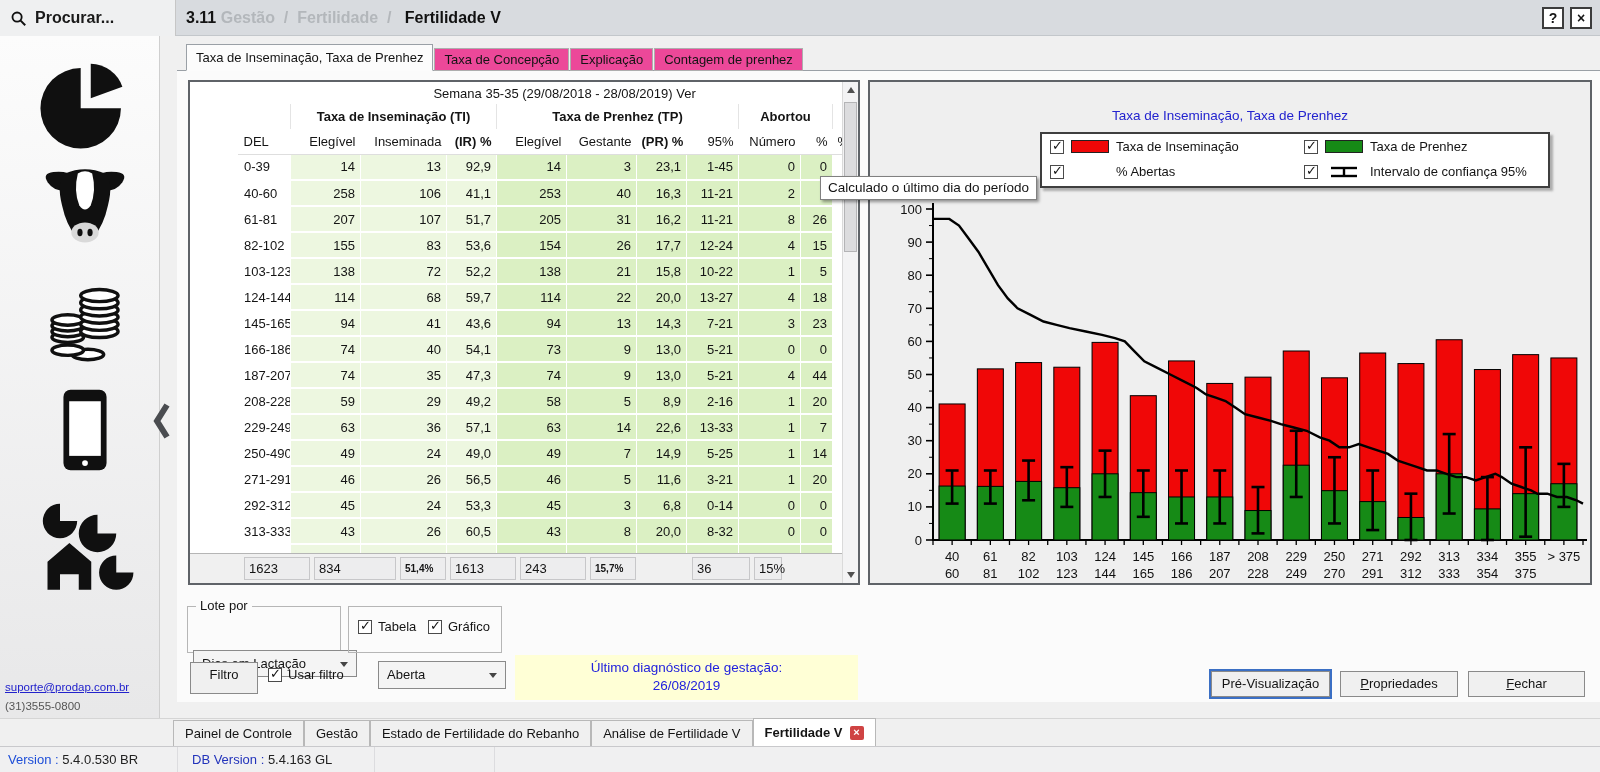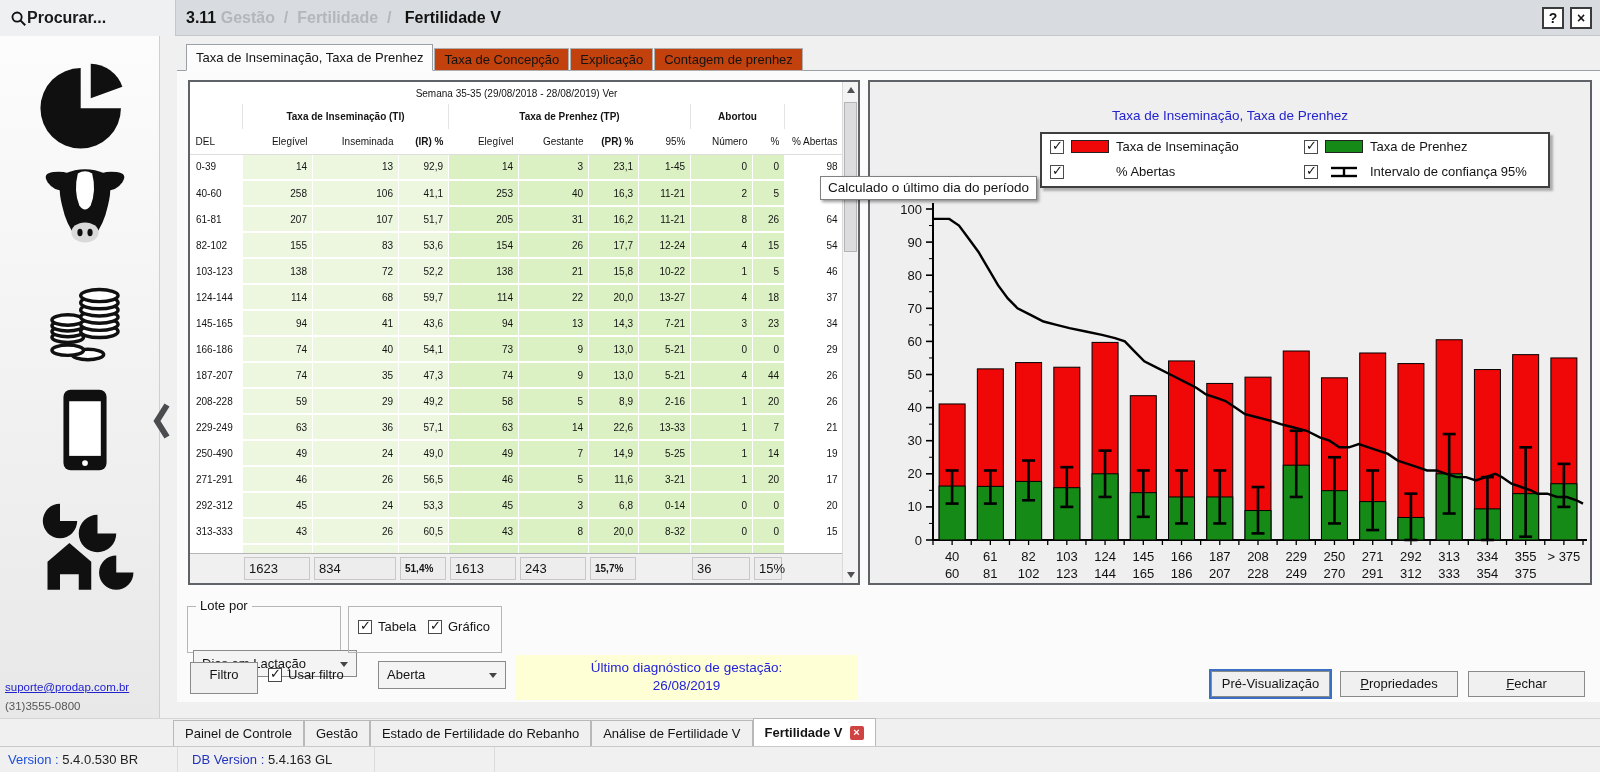--- a/index.html
+++ b/index.html
@@ -3,21 +3,21 @@
 <meta charset="utf-8">
 <style>
   * { margin:0; padding:0; box-sizing:border-box; }
   html,body { width:1600px; height:772px; }
   body { font-family:"Liberation Sans","DejaVu Sans",sans-serif; font-size:13px; color:#141414;
          background:#f0f0f0; position:relative; overflow:hidden; }
 
   
   .topbar { position:absolute; left:0; top:0; width:1600px; height:36px; background:#d8dbdf; border-bottom:1px solid #c3c7cb; }
   .searchbox { position:absolute; left:0; top:0; width:176px; height:36px; background:#eff0f1; border-right:1px solid #c6c6c6;
-               display:flex; align-items:center; gap:0; padding-left:10px; cursor:text; }
+               display:flex; align-items:center; gap:8px; padding-left:10px; cursor:text; }
   .searchbox .stext { font-size:16px; font-weight:bold; color:#1a1a1a; }
   .breadcrumb { position:absolute; left:186px; top:0; height:36px; line-height:36px; font-size:16px; font-weight:bold; }
   .breadcrumb .dim { color:#b3b7bb; }
   .breadcrumb .cur { color:#111; }
   .winbtns { position:absolute; right:8px; top:7px; display:flex; gap:6px; }
   .winbtn { width:22px; height:22px; background:#fff; border:2px solid #3c3c3c; font-weight:bold; font-size:14px;
             display:flex; align-items:center; justify-content:center; cursor:pointer; }
 
   
   .sidebar { position:absolute; left:0; top:36px; width:160px; height:710px;
@@ -25,27 +25,27 @@
   .side-icon { position:absolute; left:35px; width:100px; height:92px; cursor:pointer; }
   .side-icon svg { width:100%; height:100%; }
   .collapse { position:absolute; left:152px; top:366px; cursor:pointer; }
   .contact { position:absolute; left:5px; font-size:11.5px; }
   .contact a { color:#2222cc; text-decoration:underline; cursor:pointer; }
   .phone { color:#555; }
 
   
   .content { position:absolute; left:177px; top:70px; width:1423px; height:632px; background:#fbfbfb; border-top:1px solid #9aa0a6; }
   .toptabs { position:absolute; left:186px; top:44px; height:27px; display:flex; align-items:flex-end; z-index:3; }
-  .ttab { background:#c2410c; border:1px solid #aeaeae; height:23px; line-height:22px; padding:0 9px; cursor:pointer; margin-right:1px; }
+  .ttab { background:#ec4899; border:1px solid #aeaeae; height:23px; line-height:22px; padding:0 9px; cursor:pointer; margin-right:1px; }
   .ttab.active { background:#fcfcfc; border:1px solid #9aa0a6; border-bottom:1px solid #fcfcfc; height:27px; line-height:26px; }
 
   
   .tpanel { position:absolute; left:188px; top:80px; width:672px; height:505px; border:2px solid #5f6368; background:#fff; }
   .twrap { position:absolute; left:0; top:0; right:16px; bottom:30px; overflow:hidden; }
-  table.dt { border-collapse:collapse; table-layout:fixed; width:652px; font-size:10px; }
+  table.dt { border-collapse:collapse; table-layout:fixed; width:652px; font-size:13px;margin-left:48px; }
   .dt th, .dt td { padding:0 5px; overflow:hidden; white-space:nowrap; }
   .dt th.cap { height:22px; font-weight:normal; text-align:center; background:#fff; }
   .dt th.grp { height:25px; font-weight:bold; text-align:center; background:#fff; border-left:1px solid #e4e4e4; border-right:1px solid #e4e4e4; }
   .dt th.col { height:25px; font-weight:normal; text-align:right; background:#fff; border-bottom:1px solid #dedede; }
   .dt th.col.b { font-weight:bold; }
   .dt th.col.l { text-align:left; }
   .dt td { height:26px; text-align:right; border-bottom:2px solid #fff; border-left:1px solid #fff; }
   .c-del { background:#fff; text-align:left !important; }
   .c-ti  { background:#edf7e0; }
   .c-tp  { background:#dbf0c3; }

